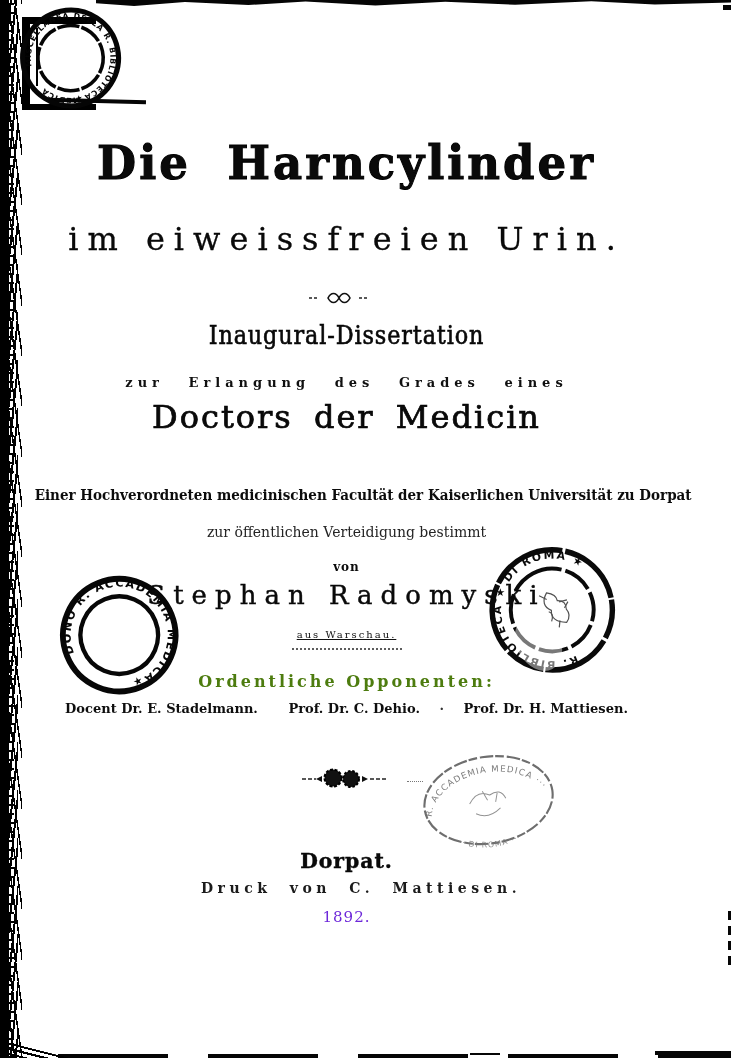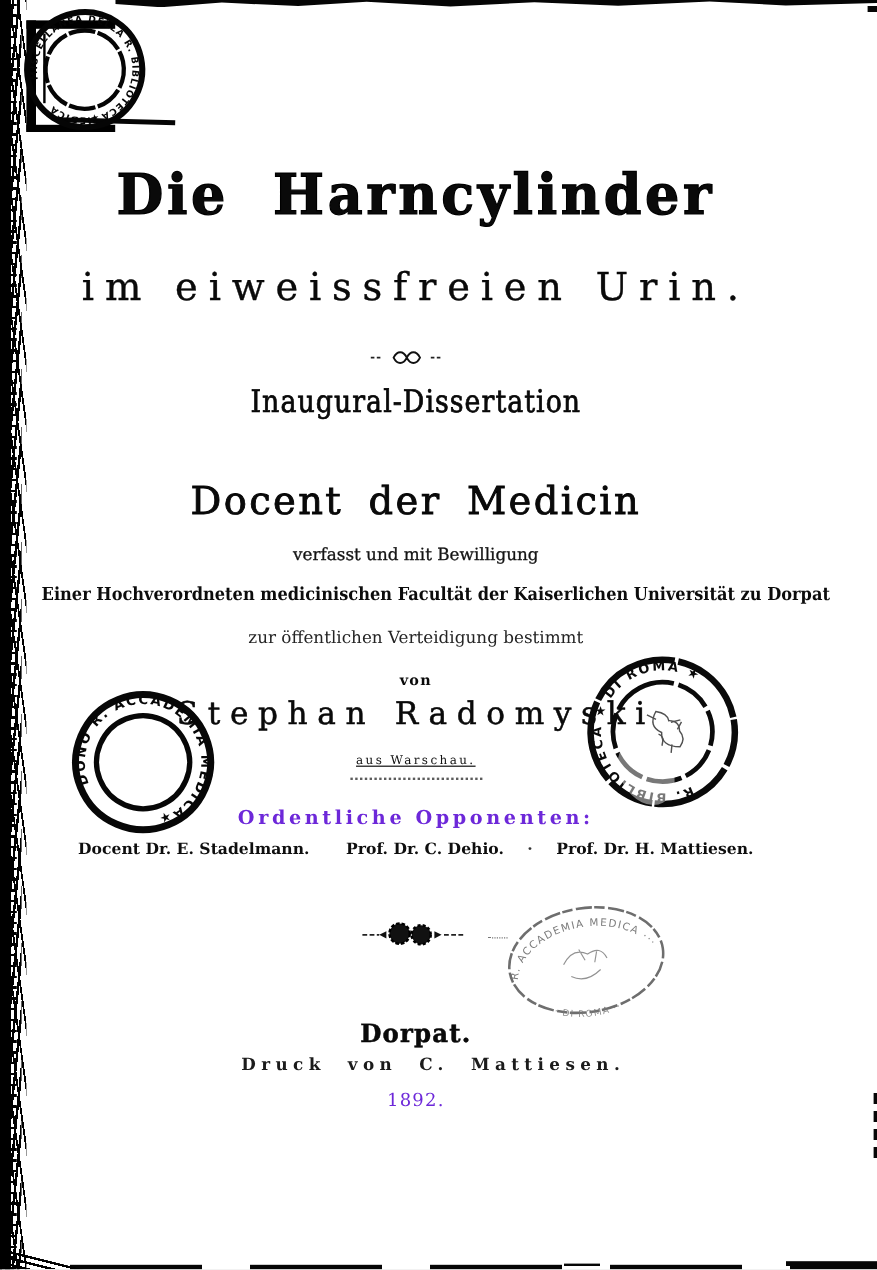--- a/index.html
+++ b/index.html
@@ -41,21 +41,21 @@
   #t2{top:220px; font-size:32px; letter-spacing:9px; -webkit-text-stroke:0.3px #000;}
   #t3{top:320px; font-size:26px; letter-spacing:1px; -webkit-text-stroke:0.6px #000; transform:scaleX(.86);}
   #t4{top:375px; font-size:13px; font-weight:bold; letter-spacing:5px; word-spacing:15px; color:#101010;}
   #t5{top:398px; font-size:32px; letter-spacing:2px; word-spacing:9px; -webkit-text-stroke:0.7px #000;}
   #t6{top:455px; font-size:14px; color:#141414; -webkit-text-stroke:0.25px #141414;}
   #t7{top:486px; font-size:15px; font-weight:bold; transform:scaleX(.9); color:#0c0c0c;}
   #t8{top:524px; font-size:14px; color:#242424;}
   #t9{top:560px; font-size:12px; font-weight:bold; letter-spacing:1px;}
   #t10{top:580px; font-size:26px; letter-spacing:8px; -webkit-text-stroke:0.4px #000;}
   #t11{top:629px; font-size:10px; letter-spacing:2px; color:#101010;text-decoration:underline;}
-  #t12{top:672px; font-size:16px; font-weight:bold; letter-spacing:3px; color:#6d28d9;}
+  #t12{top:672px; font-size:16px; font-weight:bold; letter-spacing:3px; color:#4d7c0f;}
   #opp-row{top:701px; font-size:13px; font-weight:bold; color:#0e0e0e;}
   #opp-row .opp{margin:0 13px;text-align:center;}
   #opp-row .sep{margin:0 2px; color:#333;}
   #t13{top:848px; font-size:21px; font-weight:bold; letter-spacing:1px; transform:scaleX(.97); -webkit-text-stroke:0.4px #000;}
   #t14{top:880px; font-size:14px; font-weight:bold; letter-spacing:4.5px; word-spacing:9px; color:#1b1b1b;margin-left:29px;}
   #t15{top:908px; font-size:15px; letter-spacing:1px; color:#6d28d9;}
   .dotted-rule{position:absolute; top:648px; left:292px; width:110px; border-top:2px dotted #5c5c5c;}
   .mini-dots{position:absolute; top:781px; left:407px; width:16px; border-top:1px dotted #777;}
   
   .stamp{position:absolute;}
@@ -101,22 +101,22 @@
 
   <div class="stamp" style="left:308px;top:290px;">
     <svg width="62" height="14" viewBox="0 0 62 14">
       <path d="M1,7 h10" stroke="#222" stroke-width="1.4" stroke-dasharray="3 2" fill="none"></path>
       <path d="M20,7 c3,-6 8,-6 11,0 c3,6 8,6 11,0 c-3,-6 -8,-6 -11,0 c-3,6 -8,6 -11,0 z" stroke="#111" stroke-width="1.6" fill="none"></path>
       <path d="M51,7 h10" stroke="#222" stroke-width="1.4" stroke-dasharray="3 2" fill="none"></path>
     </svg>
   </div>
 
   <div class="l" id="t3">Inaugural-Dissertation</div>
-  <div class="l" id="t5">Docent der Medicin</div>
-  <div class="l" id="t6">verfasst und mit Bewilligung</div>
+  <div class="l" id="t4">zur Erlangung des Grades eines</div>
+  <div class="l" id="t5">Doctors der Medicin</div>
   <div class="l" id="t7">Einer Hochverordneten medicinischen Facultät der Kaiserlichen Universität zu Dorpat</div>
   <div class="l" id="t8">zur öffentlichen Verteidigung bestimmt</div>
   <div class="l" id="t9">von</div>
   <div class="l" id="t10">Stephan Radomyski</div>
   <div class="l" id="t11">aus Warschau.</div>
   <div class="dotted-rule"></div>
   <div class="l" id="t12">Ordentliche Opponenten:</div>
   <div class="l" id="opp-row">
     <span class="opp">Docent Dr. E. Stadelmann.</span>
     <span class="opp">Prof. Dr. C. Dehio.</span>

